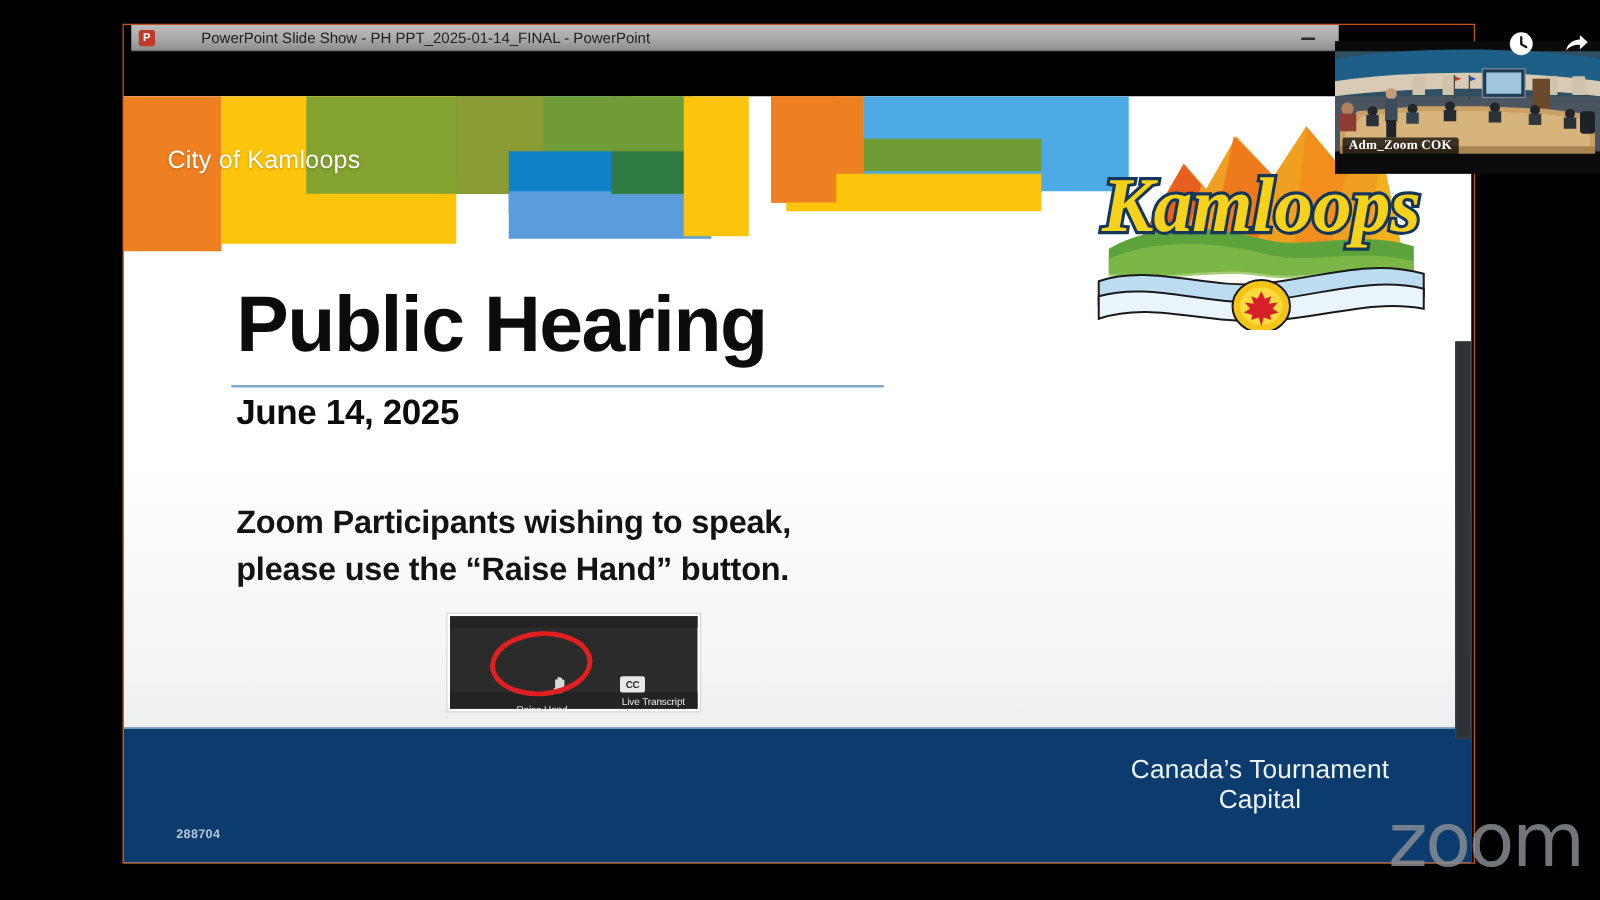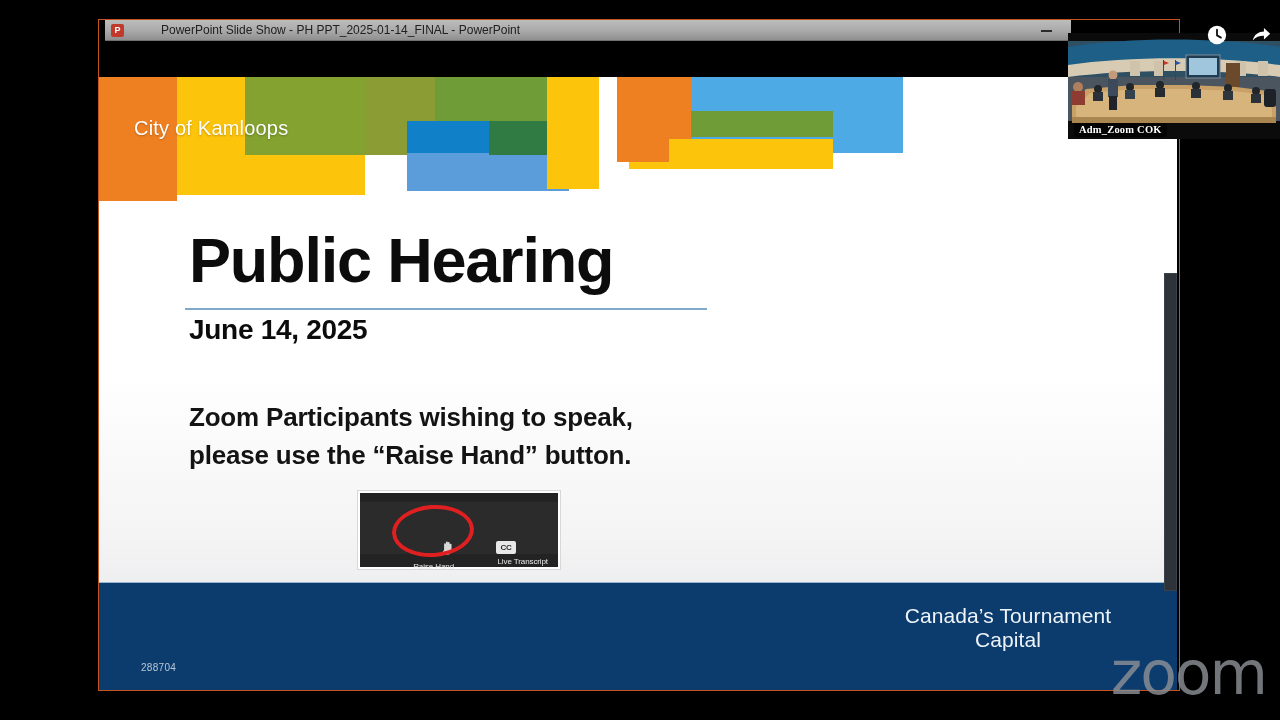--- a/index.html
+++ b/index.html
@@ -124,42 +124,42 @@
   #logo { position:absolute; left:770px; top:2px; width:280px; height:185px; }
 
   
   #footer-band {
     position:absolute; left:0; bottom:0; width:100%; height:108px;
     background:#0c3c6e;
     border-top:1px solid #9ab6cf;
   }
   .slide-num {
     position:absolute; left:42px; bottom:17px;
-    font-size:10px; color:#b9c8d8; letter-spacing:.3px;
+    font-size:10px; color:#b9c8d8; letter-spacing:.3px;font-weight:bold;
   }
   .tagline {
     position:absolute; left:784px; bottom:38px; width:250px; text-align:center;
     font-size:21px; color:#eef3f8; letter-spacing:.1px;
   }
 
   
   #share-scrollbar {
     position:absolute; right:2px; top:253px; width:13px; height:318px;
     background:#2e333a; border-radius:1px;
     box-shadow:inset 0 0 0 1px #3b4149;
   }
 
   
   #selfview {
     position:absolute; right:0px; top:33px; width:212px; height:106px;
     background:#0a0a0a; overflow:hidden; z-index:55;
   }
   #room { position:absolute; inset:0; }
   .sv-name {
-    position:absolute; left:6px; bottom:2px;
+    position:absolute; left:6px; bottom:15px;
     background:rgba(0,0,0,.72); color:#fff;
     font-size:10.5px; padding:1px 5px 2px; border-radius:2px;
     font-family:"Liberation Serif", serif; font-weight:bold;
     letter-spacing:.2px;
   }
 
   
   .zoom-wm {
     position:absolute; right:14px; bottom:12px;
     font-size:60px; color:#8b8f95; letter-spacing:-2px;
@@ -244,20 +244,46 @@
 
           <div class="zb-item" style="left:104px; top:24px; width:84px;">
             <div class="cc-box">CC</div>
             <div class="zb-label">Live Transcript</div>
           </div>
 
           <div class="red-ring"></div>
         </div>
       </div>
 
+      <div id="logo">
+        <svg viewBox="0 0 280 185" width="280" height="185">
+
+          <path d="M40 118 L78 52 L96 72 L120 30 L150 62 L176 22 L208 60 L236 42 L252 118 Z" fill="#f0a020"></path>
+          <path d="M40 118 L78 52 L92 69 L78 118 Z" fill="#e8601f"></path>
+          <path d="M118 30 L150 62 L136 118 L100 118 Z" fill="#ee7a1c"></path>
+          <path d="M176 22 L208 60 L196 118 L166 118 Z" fill="#f28e1c"></path>
+          <path d="M236 42 L252 118 L226 118 Z" fill="#f2b01c"></path>
+
+          <path d="M18 120 C60 96, 110 104, 140 112 C176 122, 216 104, 262 118
+                   L262 142 C214 132, 176 146, 140 140 C104 134, 58 146, 18 140 Z" fill="#5da33c"></path>
+          <path d="M18 128 C60 110, 112 116, 142 124 C178 134, 216 118, 262 130
+                   L262 144 C214 134, 176 148, 140 142 C104 136, 58 148, 18 142 Z" fill="#86bd4a" opacity=".75"></path>
+
+          <path d="M10 146 C50 132, 96 152, 140 148 C188 143, 226 128, 270 140
+                   L270 158 C226 148, 188 164, 140 166 C94 168, 50 150, 10 164 Z" fill="#bcdcf2" stroke="#1a1a1a" stroke-width="1.6"></path>
+          <path d="M10 158 C52 146, 96 166, 140 162 C188 157, 228 142, 270 152
+                   L270 168 C228 160, 188 176, 140 178 C94 180, 52 162, 10 176 Z" fill="#e9f4fb" stroke="#1a1a1a" stroke-width="1.6"></path>
+
+          <ellipse cx="140" cy="166" rx="23" ry="21" fill="#f5c419" stroke="#1a1a1a" stroke-width="1.6"></ellipse>
+          <ellipse cx="140" cy="166" rx="17" ry="15" fill="#fcd93c"></ellipse>
+          <path d="M140 154 l3 6 5-2 -2 6 7-1 -4 5 5 3 -7 2 1 4 -6-2 -2 7 -2-7 -6 2 1-4 -7-2 5-3 -4-5 7 1 -2-6 5 2z" fill="#d62027"></path>
+
+          <text x="140" y="106" text-anchor="middle" font-family="Liberation Serif, serif" font-style="italic" font-size="62" font-weight="bold" fill="#f7d21a" stroke="#14365c" stroke-width="5" paint-order="stroke">Kamloops</text>
+        </svg>
+      </div>
 
       <div id="footer-band">
         <div class="slide-num">288704</div>
       </div>
       <div class="tagline">Canada’s Tournament Capital</div>
     </div>
 
     <div id="share-scrollbar"></div>
   </div>
 

